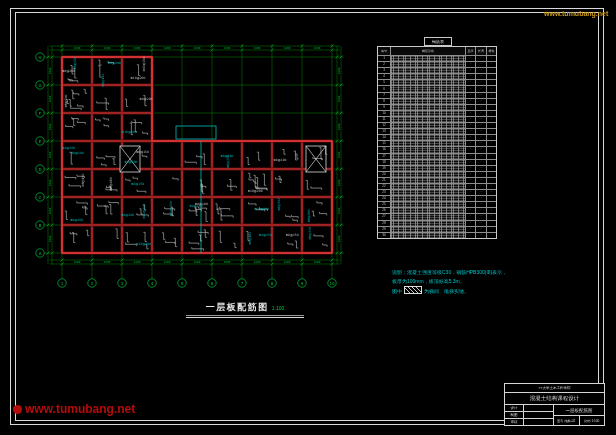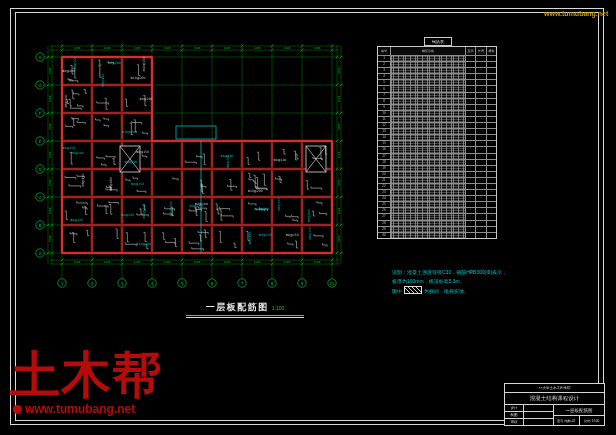--- a/index.html
+++ b/index.html
@@ -962,18 +962,17 @@
             <span>图号</span>&nbsp;<span>结施-02</span>
           </div>
           <div class="cell">
             <span>比例</span>&nbsp;<span>1:100</span>
           </div>
         </div>
       </div>
     </div>
   </div>
 
-  <div class="wm-brand">土木帮</div>
   <div class="wm-url">
     <span class="logo"></span><span>www.tumubang.net</span>
   </div>
   <div class="wm-top">www.tumubang.net</div>
 </div>
 
 </body></html>

